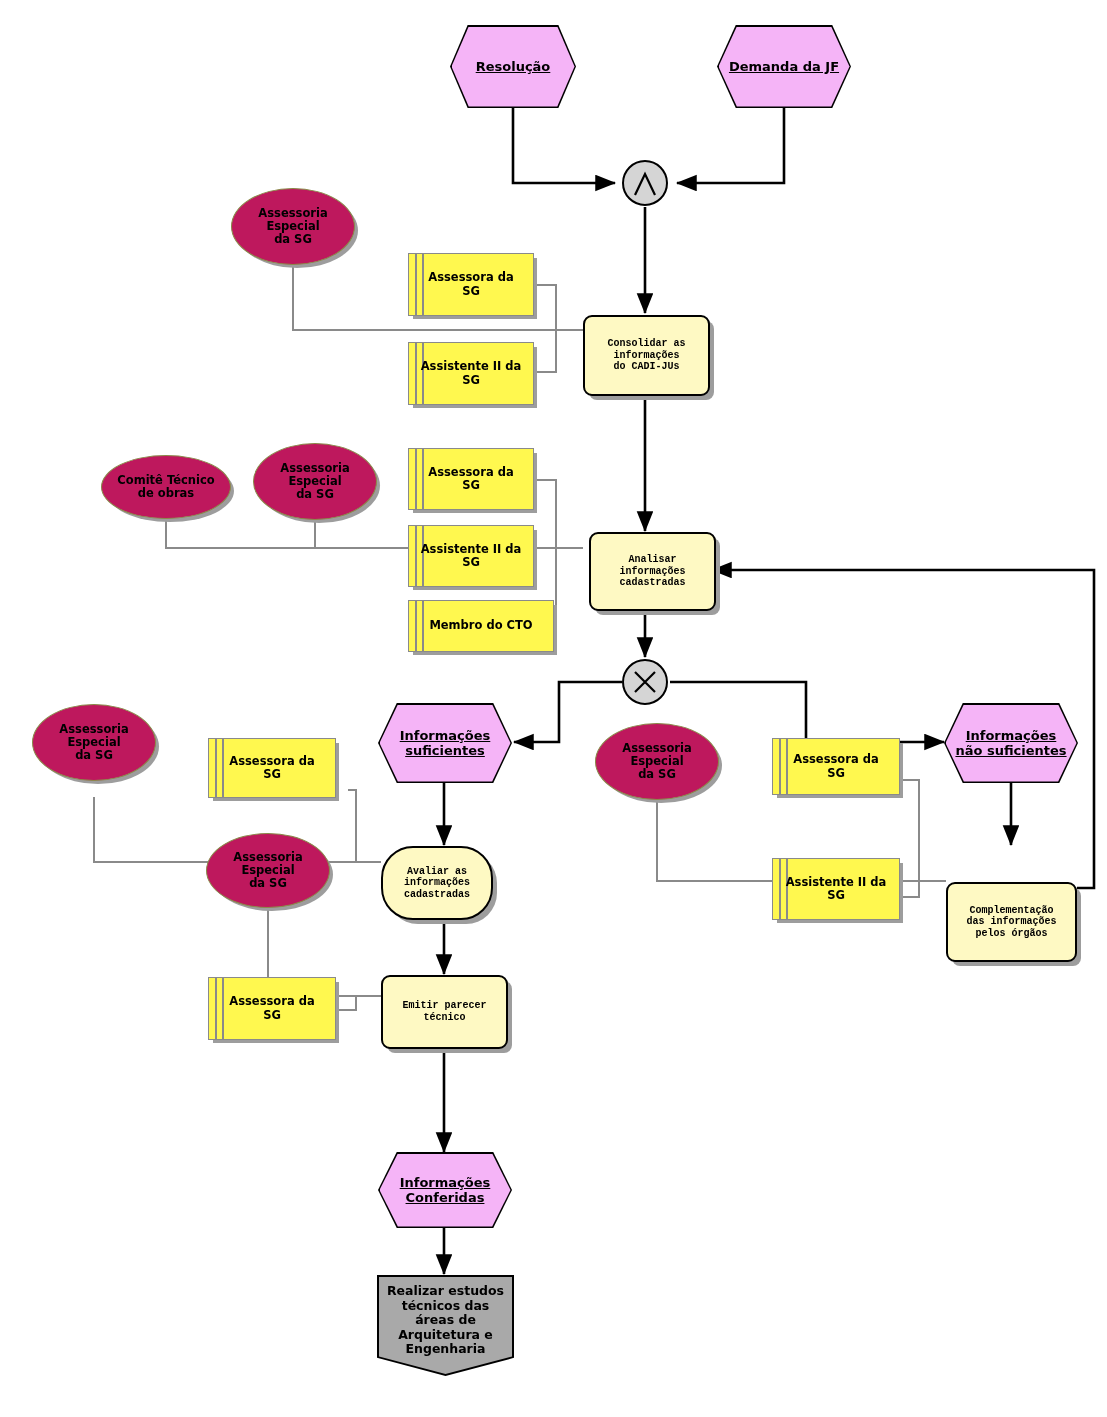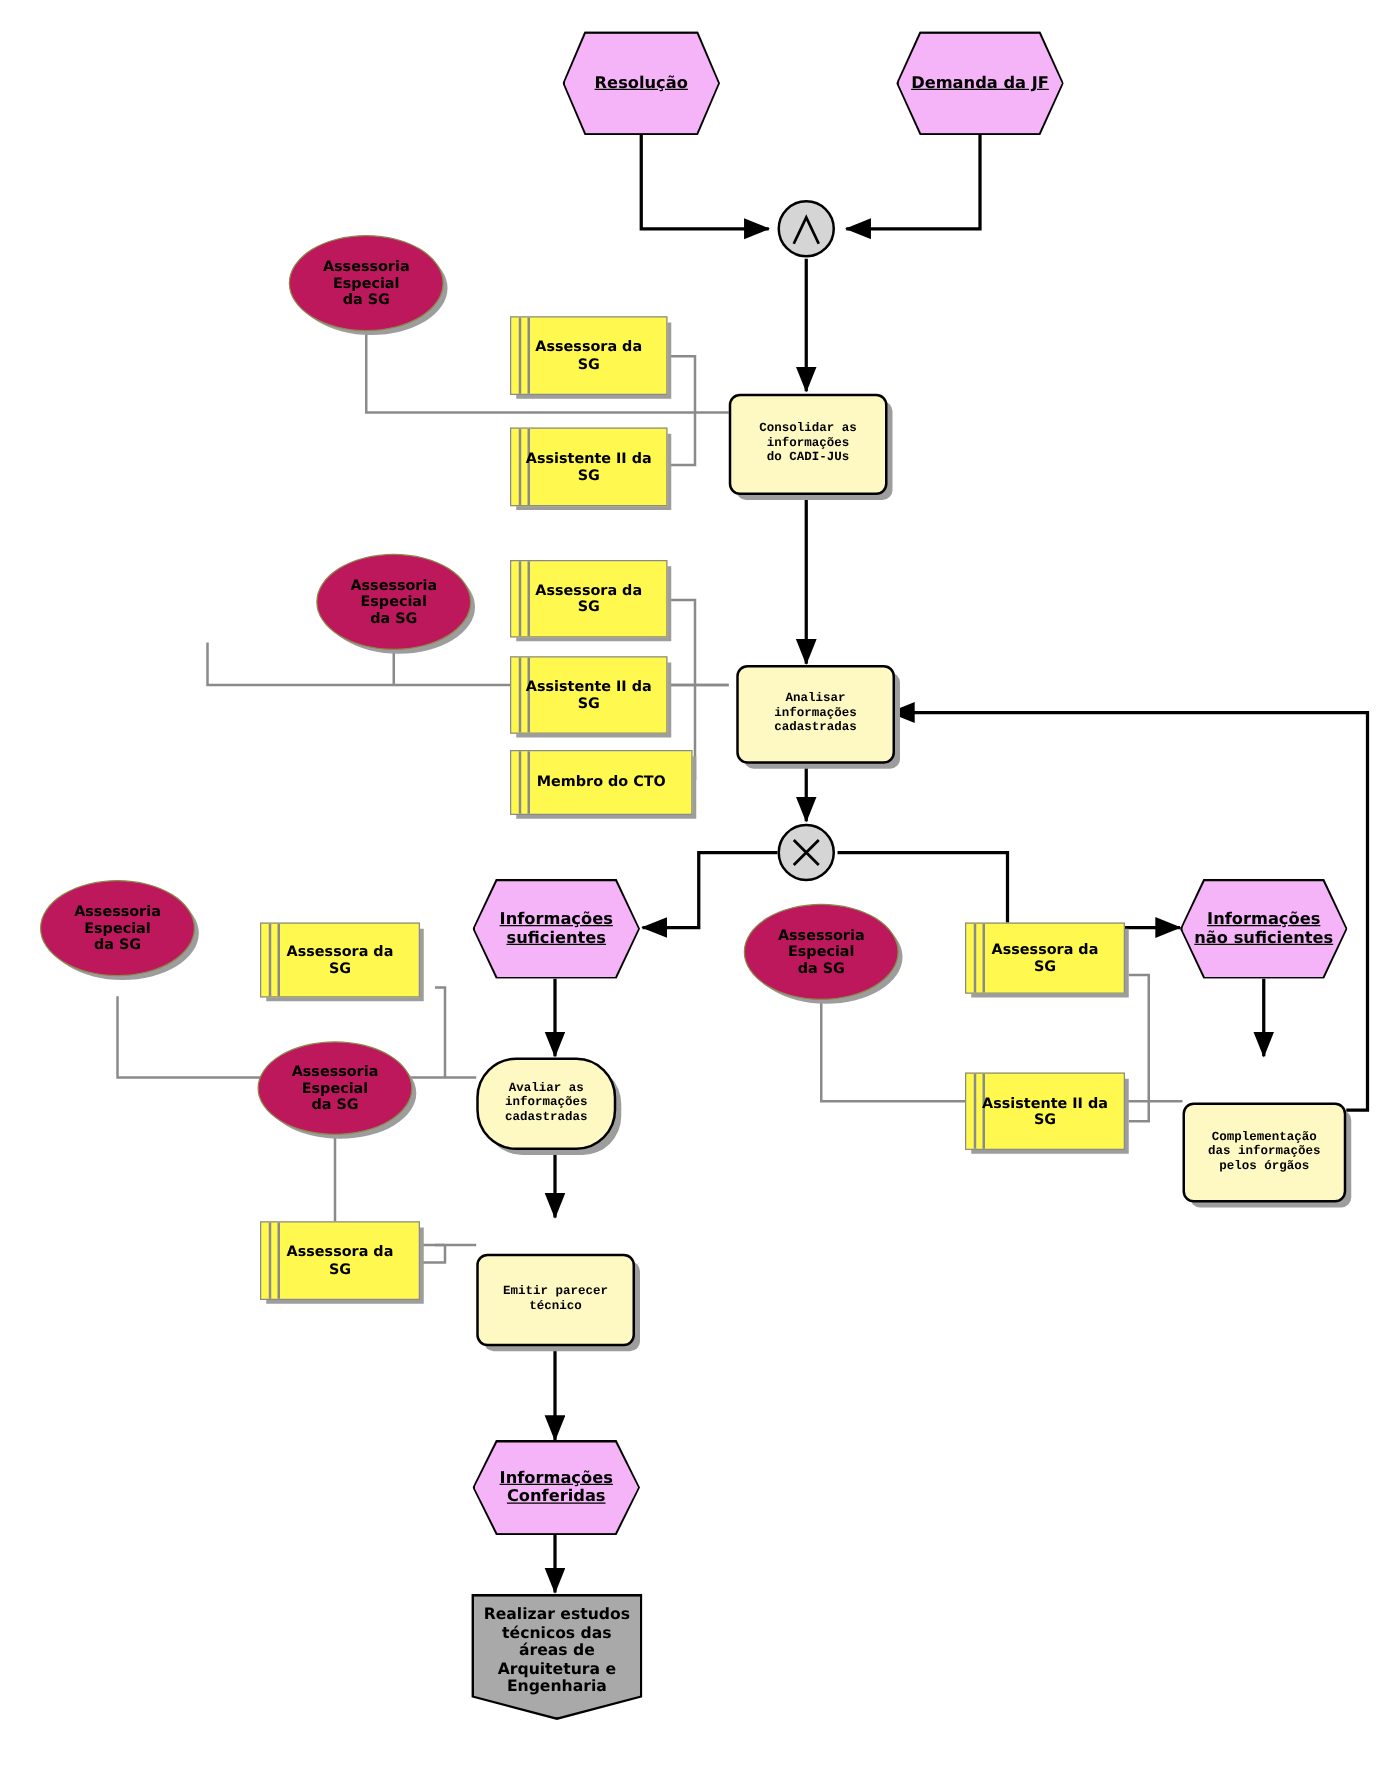--- a/index.html
+++ b/index.html
@@ -266,21 +266,21 @@
 informações
 cadastradas</span>
   </div>
 
   <div class="node func" style="left:381px; top:846px; width:112px; height:74px;border-radius:32px;">
     <span class="lbl">Avaliar as
 informações
 cadastradas</span>
   </div>
 
-  <div class="node func" style="left:381px; top:975px; width:127px; height:74px;margin-top:28px;">
+  <div class="node func" style="left:381px; top:975px; width:127px; height:74px;">
     <span class="lbl">Emitir parecer
 técnico</span>
   </div>
 
   <div class="node func" style="left:946px; top:846px; width:131px; height:80px;margin-top:36px;">
     <span class="lbl">Complementação
 das informações
 pelos órgãos</span>
   </div>
 
@@ -306,20 +306,24 @@
       <path d="M11,11 L31,31 M31,11 L11,31" stroke="#000000" stroke-width="2.2" fill="none"></path>
     </svg>
   </div>
 
   <div class="node org" style="left:231px; top:188px; width:124px; height:77px;">
     <span class="lbl">Assessoria
 Especial
 da SG</span>
   </div>
 
+  <div class="node org" style="left:101px; top:455px; width:130px; height:64px;">
+    <span class="lbl">Comitê Técnico
+de obras</span>
+  </div>
 
   <div class="node org" style="left:253px; top:443px; width:124px; height:77px;">
     <span class="lbl">Assessoria
 Especial
 da SG</span>
   </div>
 
   <div class="node org" style="left:32px; top:704px; width:124px; height:77px;">
     <span class="lbl">Assessoria
 Especial

